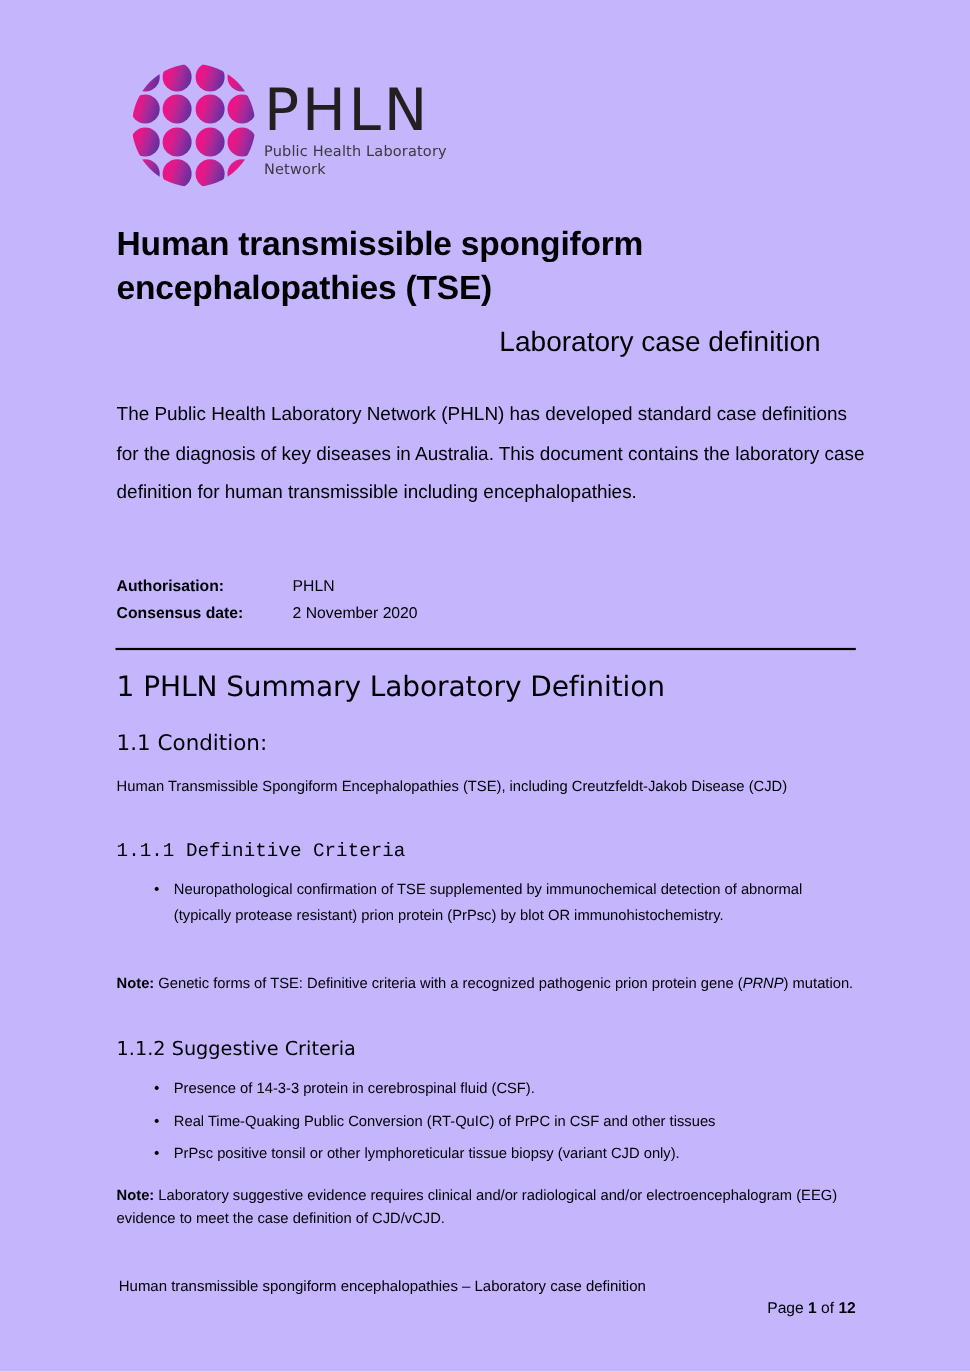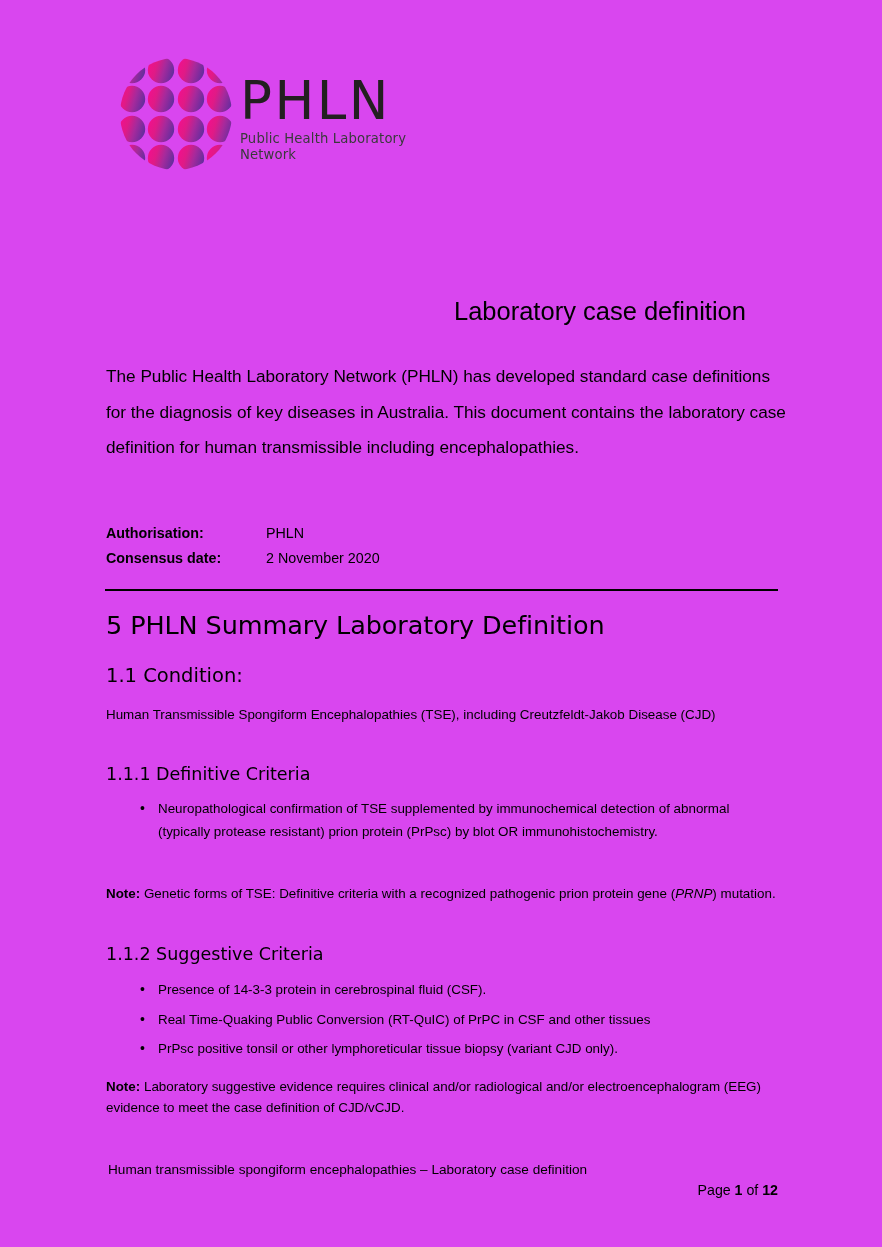--- a/index.html
+++ b/index.html
@@ -14,21 +14,21 @@
     font-family: "Liberation Sans", sans-serif;
     color: #000000;
     overflow: hidden;
   }
 
   .page {
     position: absolute;
     left: 0; top: 0;
     width: 882px;
     height: 1247px;
-    background: #d946ef;
+    background: #c4b5fd;
   }
 
   
   .logo-block {
     position: absolute;
     left: 118px;
     top: 56px;
     width: 330px;
     height: 118px;
   }
@@ -153,21 +153,21 @@
   .h3 {
     position: absolute;
     left: 106px;
     width: 680px;
     font-family: "DejaVu Sans", sans-serif;
     font-weight: 400;
     font-size: 17.5px;
     line-height: 24px;
     color: #000;
   }
-  .h3-def  { top: 762px; }
+  .h3-def  { top: 762px; font-family: Liberation Mono, monospace; }
   .h3-sugg { top: 942px; }
 
   
   .body-text {
     position: absolute;
     left: 106px;
     width: 675px;
     font-size: 13.4px;
     line-height: 21px;
     color: #000;
@@ -265,38 +265,39 @@
           <circle cx="102" cy="102" r="13.2"></circle>
         </g>
       </svg>
     </div>
     <div class="logo-word">
       <div class="logo-phln">PHLN</div>
       <div class="logo-tag">Public Health Laboratory Network</div>
     </div>
   </div>
 
+  <div class="doc-title">Human transmissible spongiform encephalopathies (TSE)</div>
   <div class="doc-subtitle">Laboratory case definition</div>
 
   <div class="intro">The Public Health Laboratory Network (PHLN) has developed standard case definitions for the diagnosis of key diseases in Australia. This document contains the laboratory case definition for human transmissible including encephalopathies.</div>
 
   <div class="meta">
     <div class="meta-row">
       <div class="meta-label">Authorisation:</div>
       <div class="meta-value">PHLN</div>
     </div>
     <div class="meta-row">
       <div class="meta-label">Consensus date:</div>
       <div class="meta-value">2 November 2020</div>
     </div>
   </div>
 
   <div class="hrule"></div>
 
-  <div class="h1">5 PHLN Summary Laboratory Definition</div>
+  <div class="h1">1 PHLN Summary Laboratory Definition</div>
   <div class="h2">1.1 Condition:</div>
   <div class="body-text cond-text">Human Transmissible Spongiform Encephalopathies (TSE), including Creutzfeldt-Jakob Disease (CJD)</div>
 
   <div class="h3 h3-def">1.1.1 Definitive Criteria</div>
   <ul class="bullets bullets-def">
     <li>
       <span class="bul">•</span>
       <span>Neuropathological confirmation of TSE supplemented by immunochemical detection of abnormal (typically protease resistant) prion protein (PrPsc) by blot OR immunohistochemistry.</span>
     </li>
   </ul>

